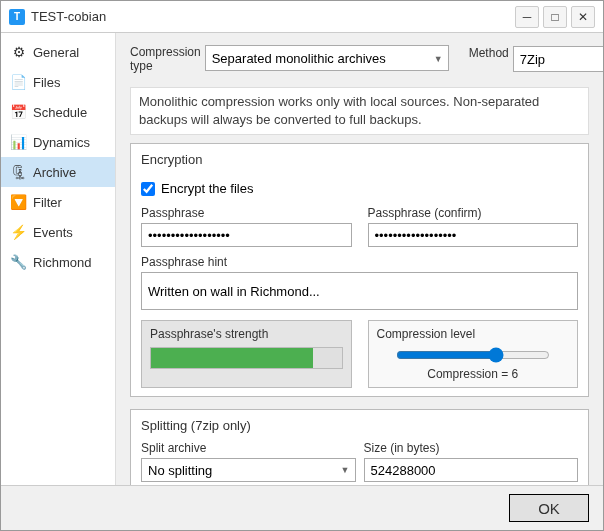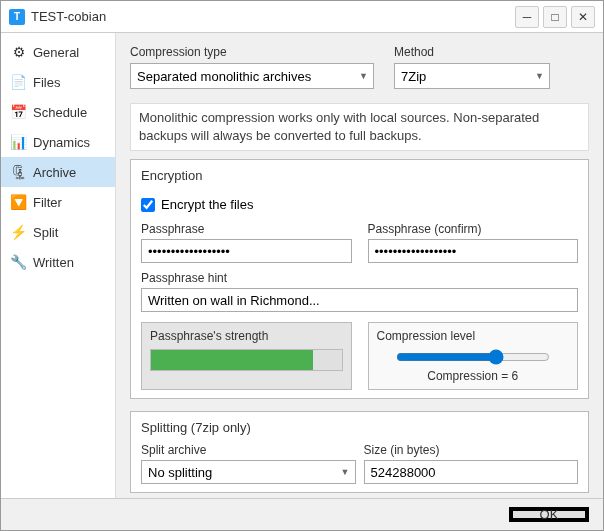--- a/index.html
+++ b/index.html
@@ -106,21 +106,20 @@
     
     .form-row {
       display: flex;
       align-items: center;
       gap: 20px;
       margin-bottom: 6px;
     }
 
     .form-group {
       display: flex;
-      flex-direction: column;
       gap: 4px;
     }
 
     .form-label {
       font-size: 12px;
       color: #333;
     }
 
     .select-wide {
       width: 244px;
@@ -204,21 +203,21 @@
 
     .hint-group {
       display: flex;
       flex-direction: column;
       gap: 3px;
       margin-bottom: 10px;
     }
 
     .hint-input {
       width: 100%;
-      height: 24px;
+      height: 38px;
       border: 1px solid #aaa;
       padding: 2px 6px;
       font-size: 13px;
       background: white;
     }
 
     .strength-compression-row {
       display: flex;
       gap: 16px;
     }
@@ -323,25 +322,25 @@
       background: #f0f0f0;
       border-top: 1px solid #ccc;
       padding: 8px 14px;
       display: flex;
       justify-content: flex-end;
       gap: 8px;
     }
 
     .footer-btn {
       width: 80px;
-      height: 15px;
-      border: 4px solid #000000;
+      height: 28px;
+      border: 1px solid #000000;
       background: #e1e1e1;
       cursor: pointer;
-      font-size: 13px;
+      font-size: 15px;
       color: #333;
       display: flex; align-items: center; justify-content: center;
     }
 
     .footer-btn.primary { background: #e1e1e1; }
 
     .select-container-wide {
       position: relative;
       display: inline-block;
     }
@@ -400,25 +399,25 @@
       <div class="sidebar-item active">
         <span class="sidebar-icon">🗜</span>
         <span>Archive</span>
       </div>
       <div class="sidebar-item">
         <span class="sidebar-icon">🔽</span>
         <span>Filter</span>
       </div>
       <div class="sidebar-item">
         <span class="sidebar-icon">⚡</span>
-        <span>Split</span>
+        <span>Events</span>
       </div>
       <div class="sidebar-item">
         <span class="sidebar-icon">🔧</span>
-        <span>Written</span>
+        <span>Richmond</span>
       </div>
     </div>
 
     <div class="main-panel">
 
       <div class="form-row">
         <div class="form-group">
           <label class="form-label">Compression type</label>
           <div class="select-container-wide">
             <select class="select-wide">

